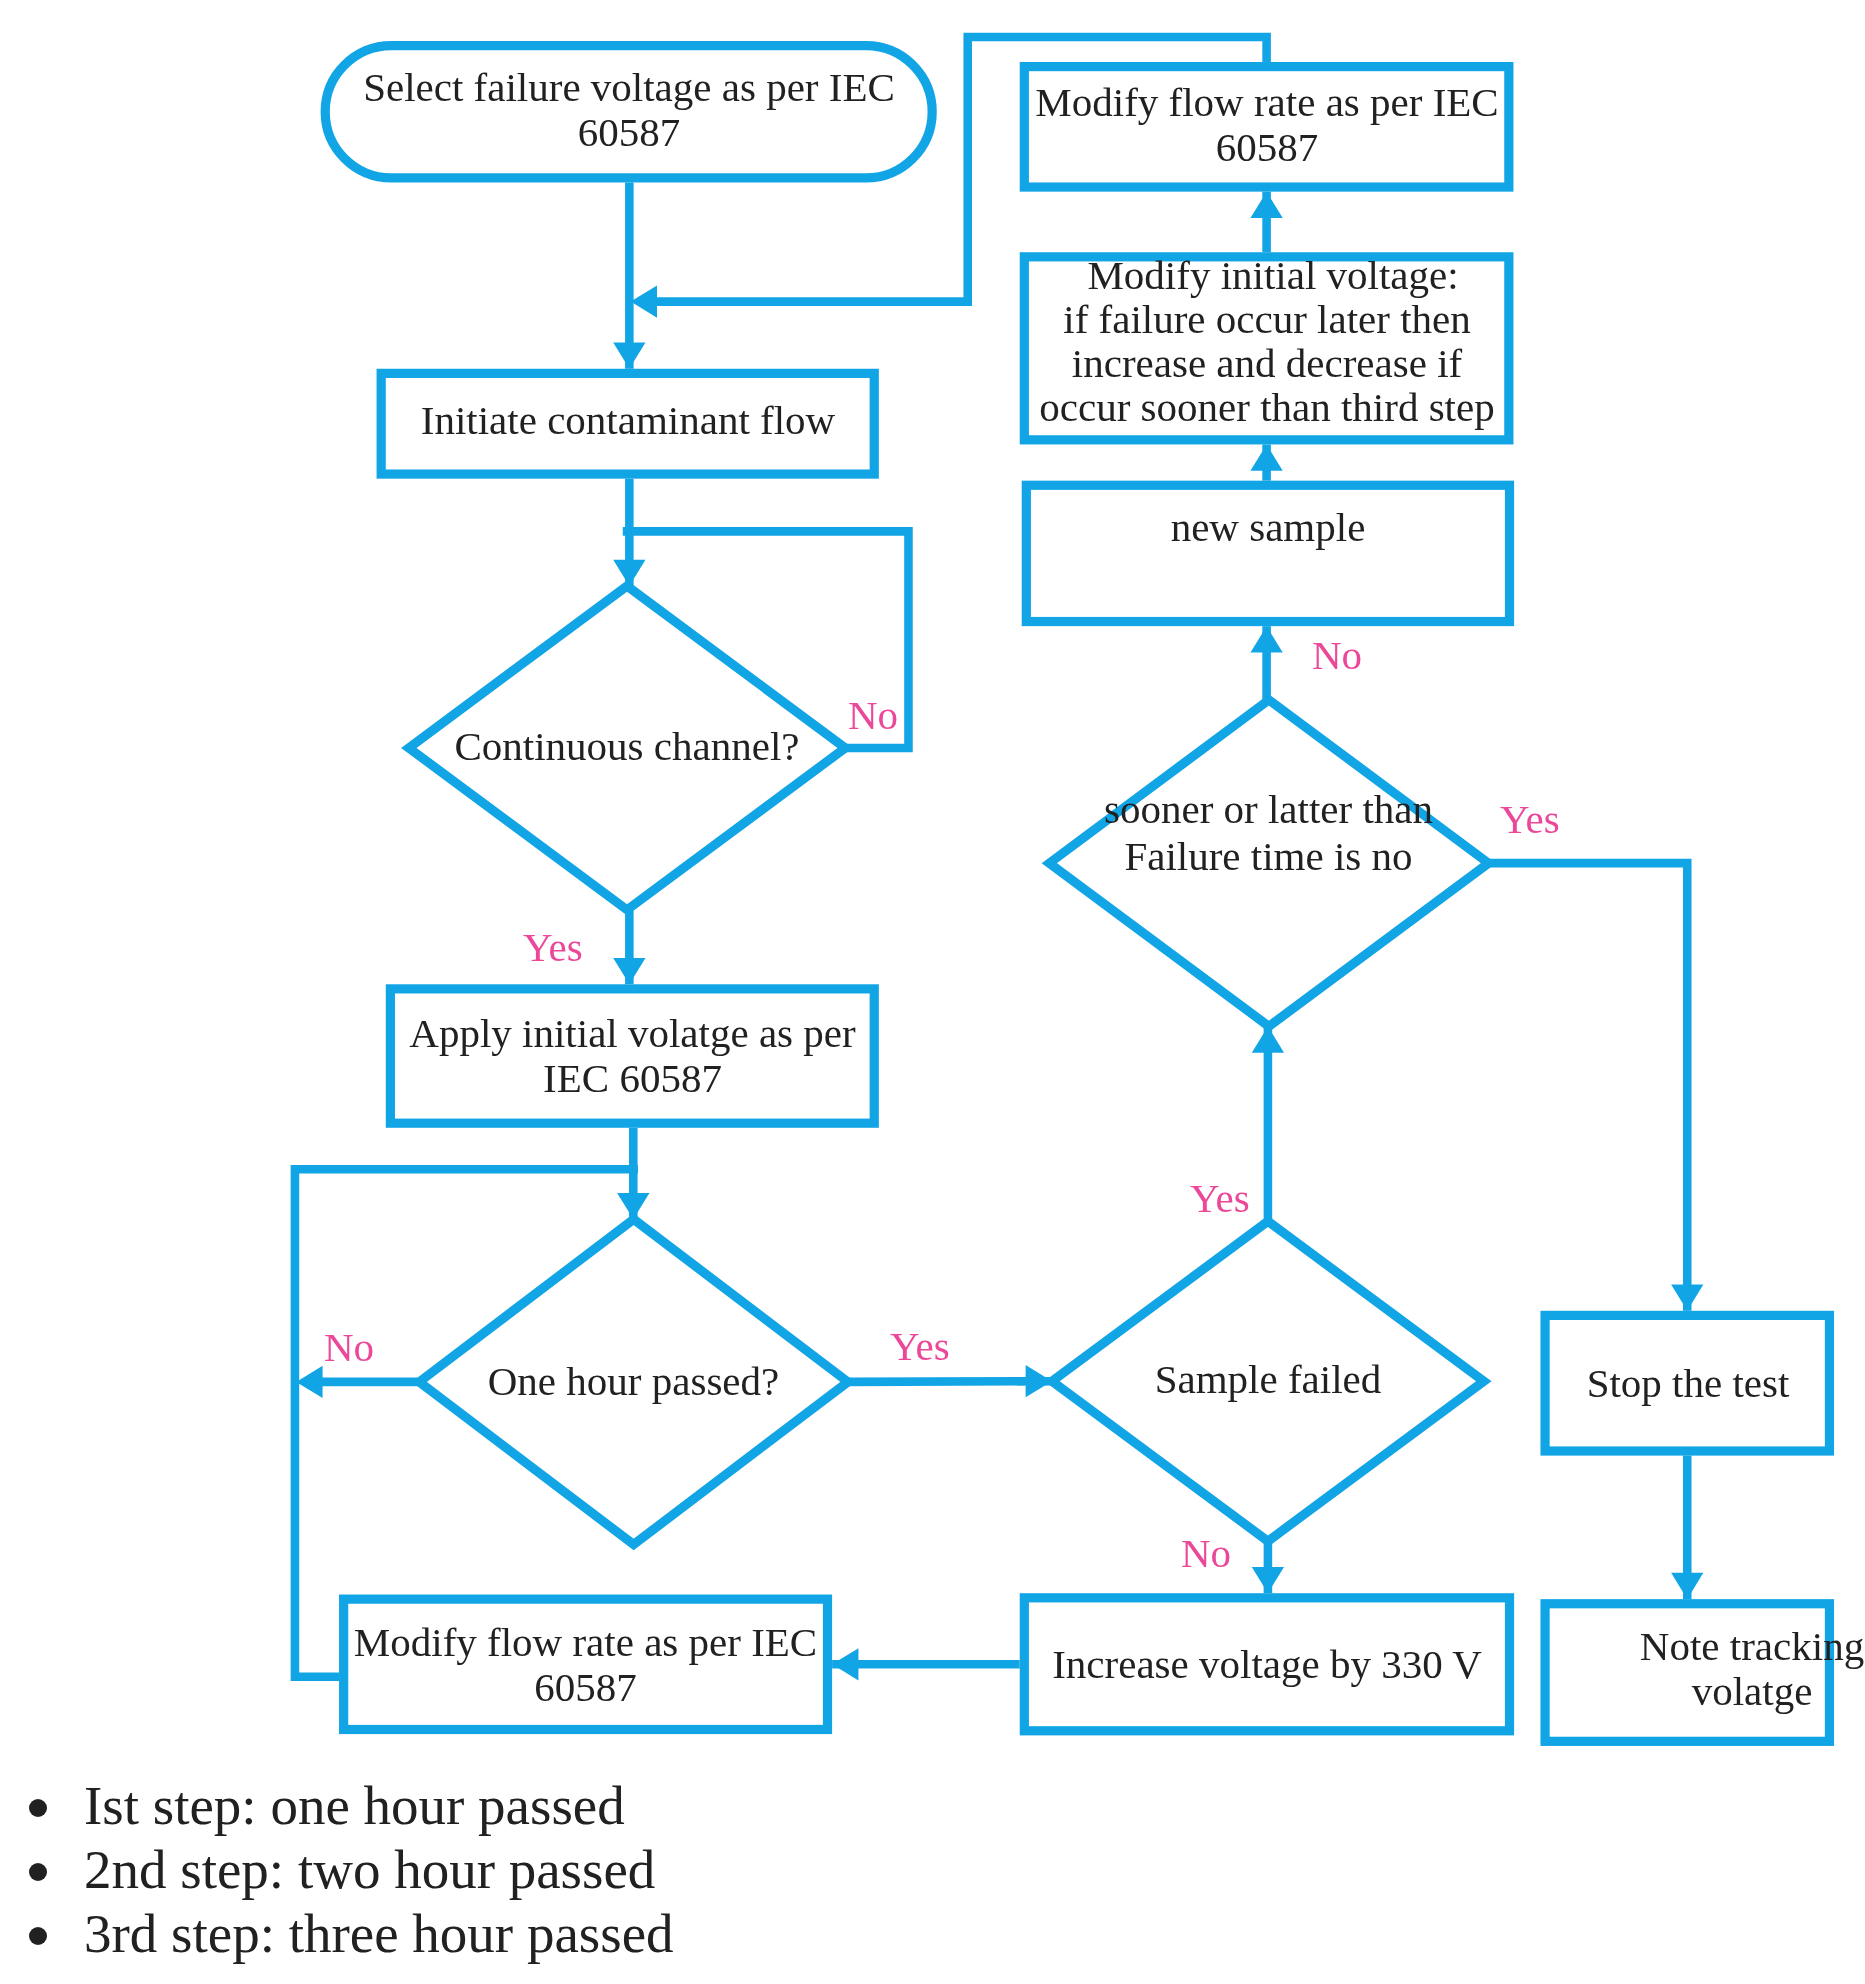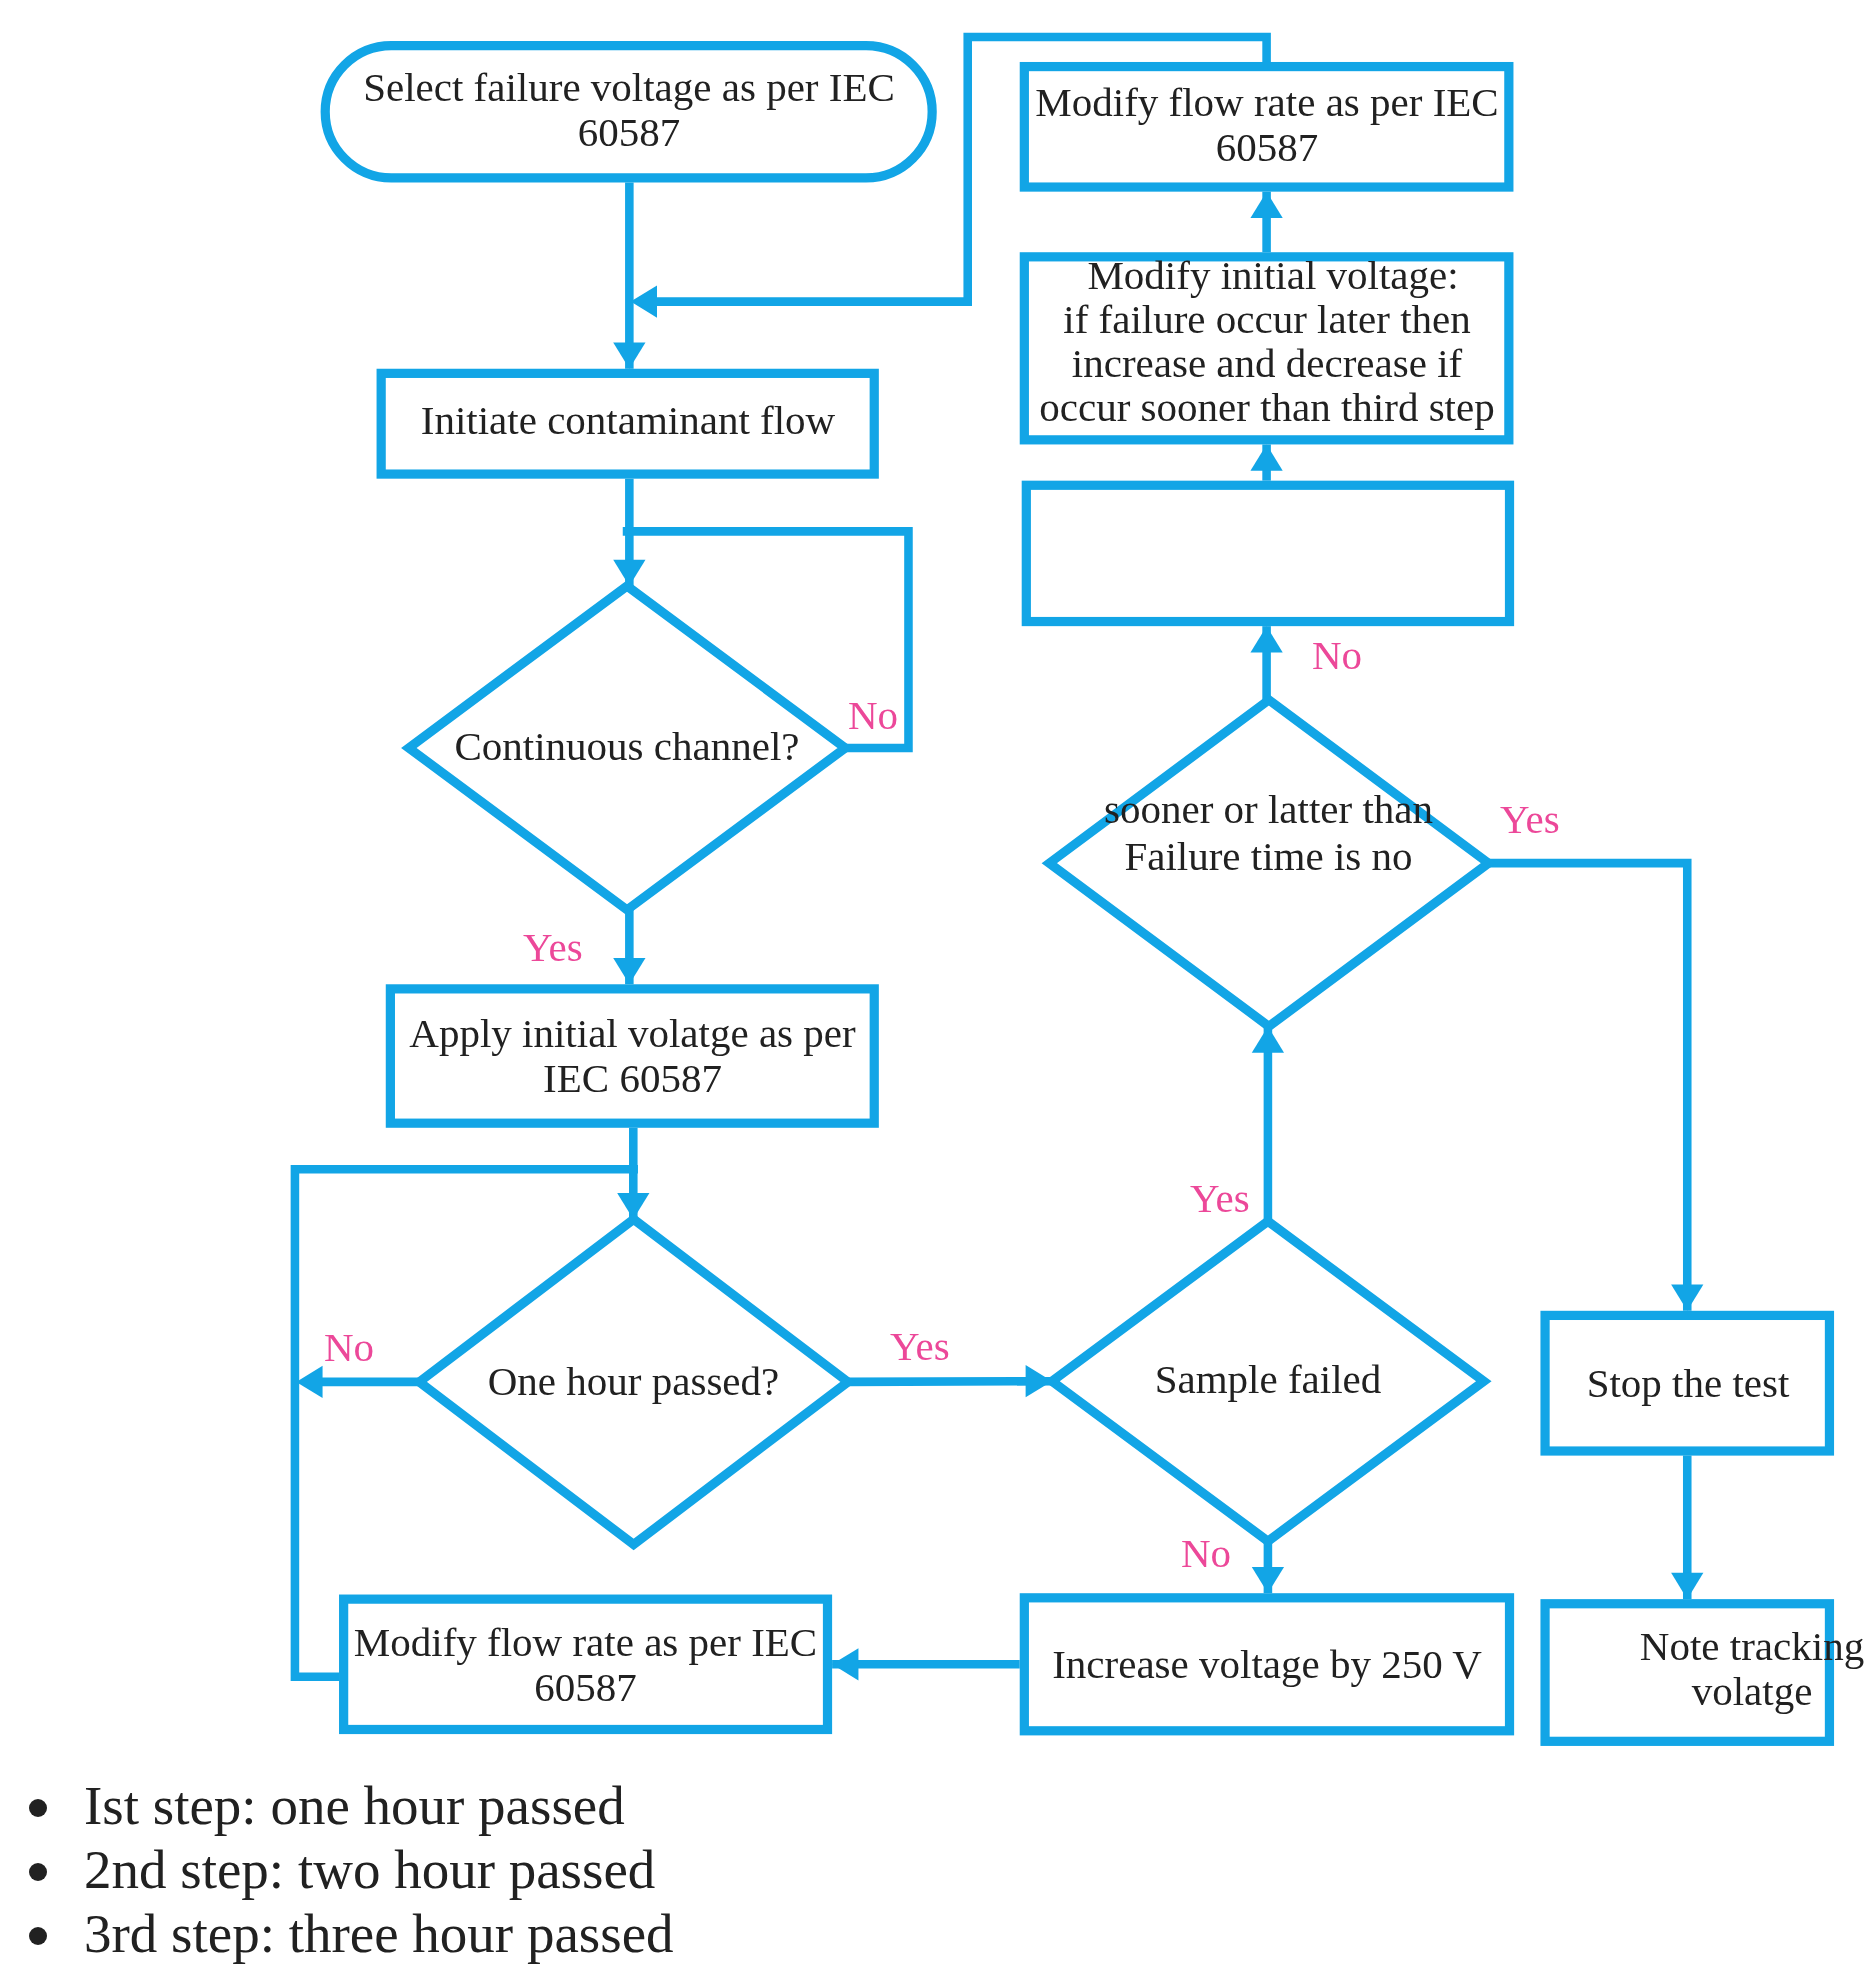--- a/index.html
+++ b/index.html
@@ -82,20 +82,21 @@
       <div class="nodetext" style="line-height: 44px; left: 1020px; top: 253px; width: 494px; height: 176px;">
         <span class="tline" style="height: 44px; line-height: 44px; padding-left: 12px;">Modify initial voltage:</span>
         <span class="tline" style="height: 44px; line-height: 44px;">if failure occur later then</span>
         <span class="tline" style="height: 44px; line-height: 44px;">increase and decrease if</span>
         <span class="tline" style="height: 44px; line-height: 44px;">occur sooner than third step</span>
       </div>
       <div class="nodetext" style="line-height: 45px; left: 377px; top: 398px; width: 502px; height: 45px;">
         <span class="tline" style="height: 45px; line-height: 45px;">Initiate contaminant flow</span>
       </div>
       <div class="nodetext" style="line-height: 45px; left: 1022px; top: 505px; width: 492px; height: 90px;">
+        <span class="tline" style="height: 45px; line-height: 45px;">new sample</span>
       </div>
       <div class="nodetext" style="line-height: 45px; left: 409px; top: 724px; width: 436px; height: 45px;">
         <span class="tline" style="height: 45px; line-height: 45px;">Continuous channel?</span>
       </div>
       <div class="nodetext" style="line-height: 47px; left: 1049px; top: 786px; width: 439px; height: 142px;">
         <span class="tline" style="height: 47px; line-height: 47px;">sooner or latter than</span>
         <span class="tline" style="height: 47px; line-height: 47px;">Failure time is no</span>
       </div>
       <div class="nodetext" style="line-height: 45px; left: 386px; top: 1011px; width: 493px; height: 90px;">
         <span class="tline" style="height: 45px; line-height: 45px;">Apply initial volatge as per</span>
@@ -108,21 +109,21 @@
         <span class="tline" style="height: 45px; line-height: 45px;">Sample failed</span>
       </div>
       <div class="nodetext" style="line-height: 45px; left: 1541px; top: 1361px; width: 294px; height: 45px;">
         <span class="tline" style="height: 45px; line-height: 45px;">Stop the test</span>
       </div>
       <div class="nodetext" style="line-height: 45px; left: 339px; top: 1620px; width: 493px; height: 90px;">
         <span class="tline" style="height: 45px; line-height: 45px;">Modify flow rate as per IEC</span>
         <span class="tline" style="height: 45px; line-height: 45px;">60587</span>
       </div>
       <div class="nodetext" style="line-height: 45px; left: 1020px; top: 1642px; width: 494px; height: 45px;">
-        <span class="tline" style="height: 45px; line-height: 45px;">Increase voltage by 250 V</span>
+        <span class="tline" style="height: 45px; line-height: 45px;">Increase voltage by 330 V</span>
       </div>
       <div class="nodetext" style="line-height: 45px; left: 1595px; top: 1624px; width: 314px; height: 90px;">
         <span class="tline" style="height: 45px; line-height: 45px;">Note tracking</span>
         <span class="tline" style="height: 45px; line-height: 45px;">volatge</span>
       </div>
     </div>
   <div id="labels">
       <div class="edgelabel" style="left: 848px; top: 695px;">No</div>
       <div class="edgelabel" style="left: 523px; top: 927px;">Yes</div>
       <div class="edgelabel" style="left: 324px; top: 1327px;">No</div>

